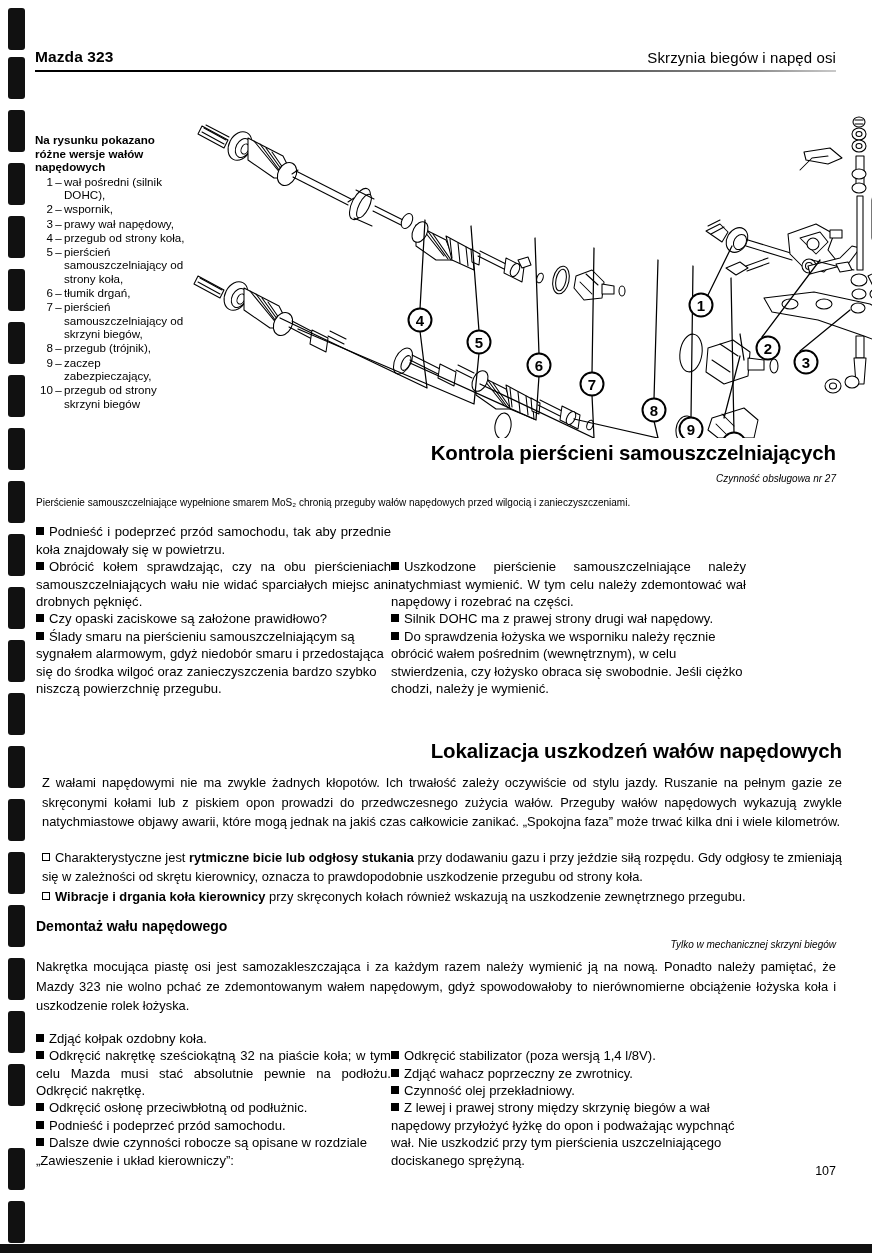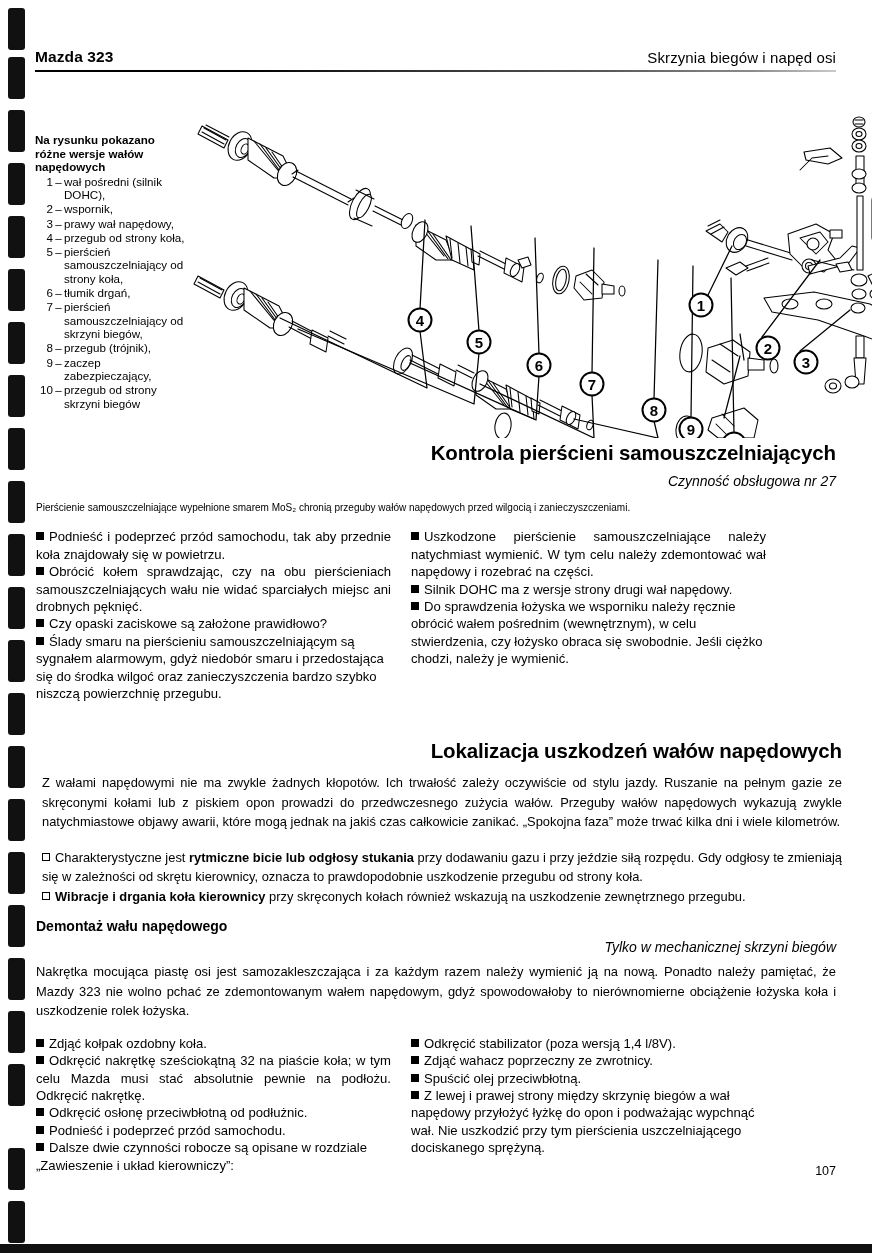--- a/index.html
+++ b/index.html
@@ -33,29 +33,29 @@
   .legend .num{width:18px;text-align:right;flex:none;}
   .legend .dash{width:11px;text-align:center;flex:none;}
   .legend .txt{flex:1;}
 
   
   .figure{position:absolute;left:188px;top:108px;width:684px;height:330px;}
   .figure svg{display:block;}
 
   
   .h1{font-size:20.5px;font-weight:bold;text-align:right;line-height:25px;letter-spacing:-.15px;}
-  .subtitle{font-style:italic;font-size:14px;text-align:right;margin-top:8px;}
+  .subtitle{font-style:italic;font-size:10px;text-align:right;margin-top:8px;}
   .h2{font-size:14px;font-weight:bold;text-align:left;}
 
   
   .block{position:absolute;}
   .para{font-size:10px;line-height:17.4px;text-align:justify;}
   .para.narrow{font-family:"Liberation Sans Narrow","Liberation Sans",sans-serif;
                font-stretch:condensed;font-size:12.9px;line-height:19.6px;}
-  .cols{display:flex;gap:20px;}
+  .cols{display:flex;align-items:flex-end;}
   .col{width:355px;}
   .bullets{font-size:13.1px;line-height:17.4px;}
   .bullets p{margin:0;text-align:justify;text-justify:inter-word;}
   .bullets p.last{text-align:left;}
   .bul{display:inline-block;width:8px;height:8px;background:#000;margin-right:5px;
        position:relative;top:-1px;}
   .bul-hollow{display:inline-block;width:8px;height:8px;border:1.3px solid #000;
        background:#fff;margin-right:5px;position:relative;top:-1px;box-sizing:border-box;}
   b{font-weight:bold;}
   .pageno{position:absolute;right:36px;top:1164px;font-size:12.5px;}
@@ -423,21 +423,21 @@
     <div class="para" style="margin-top:10px;">Pierścienie samouszczelniające wypełnione smarem MoS₂ chronią przeguby wałów napędowych przed wilgocią i zanieczyszczeniami.</div>
     <div class="cols" style="margin-top:12px;">
       <div class="col bullets" id="ring-left">
           <p><span class="bul"></span><span>Podnieść i podeprzeć przód samochodu, tak aby przednie koła znajdowały się w powietrzu.</span></p>
           <p><span class="bul"></span><span>Obrócić kołem sprawdzając, czy na obu pierścieniach samouszczelniających wału nie widać sparciałych miejsc ani drobnych pęknięć.</span></p>
           <p><span class="bul"></span><span>Czy opaski zaciskowe są założone prawidłowo?</span></p>
           <p class="last"><span class="bul"></span><span>Ślady smaru na pierścieniu samouszczelniającym są sygnałem alarmowym, gdyż niedobór smaru i przedostająca się do środka wilgoć oraz zanieczyszczenia bardzo szybko niszczą powierzchnię przegubu.</span></p>
         </div>
       <div class="col bullets" id="ring-right">
           <p><span class="bul"></span><span>Uszkodzone pierścienie samouszczelniające należy natychmiast wymienić. W tym celu należy zdemontować wał napędowy i rozebrać na części.</span></p>
-          <p><span class="bul"></span><span>Silnik DOHC ma z wersje strony drugi wał napędowy.</span></p>
+          <p><span class="bul"></span><span>Silnik DOHC ma z prawej strony drugi wał napędowy.</span></p>
           <p class="last"><span class="bul"></span><span>Do sprawdzenia łożyska we wsporniku należy ręcznie obrócić wałem pośrednim (wewnętrznym), w celu stwierdzenia, czy łożysko obraca się swobodnie. Jeśli ciężko chodzi, należy je wymienić.</span></p>
         </div>
     </div>
   </div>
 
   <div class="block" style="left:42px;top:738px;width:800px;">
     <div class="h1 ">Lokalizacja uszkodzeń wałów napędowych</div>
     <div class="para narrow" style="margin-top:10px;">Z wałami napędowymi nie ma zwykle żadnych kłopotów. Ich trwałość zależy oczywiście od stylu jazdy. Ruszanie na pełnym gazie ze skręconymi kołami lub z piskiem opon prowadzi do przedwczesnego zużycia wałów. Przeguby wałów napędowych wykazują zwykle natychmiastowe objawy awarii, które mogą jednak na jakiś czas całkowicie zanikać. „Spokojna faza” może trwać kilka dni i wiele kilometrów.</div>
     <div class="para narrow" id="fault-items" style="margin-top:16px;">
         <p style="margin: 0px; text-align: justify;"><span class="bul-hollow"></span><span>Charakterystyczne jest </span><b>rytmiczne bicie lub odgłosy stukania</b><span> przy dodawaniu gazu i przy jeździe siłą rozpędu. Gdy odgłosy te zmieniają się w zależności od skrętu kierownicy, oznacza to prawdopodobnie uszkodzenie przegubu od strony koła.</span></p>
@@ -453,21 +453,21 @@
       <div class="col bullets" id="removal-left">
           <p><span class="bul"></span><span>Zdjąć kołpak ozdobny koła.</span></p>
           <p><span class="bul"></span><span>Odkręcić nakrętkę sześciokątną 32 na piaście koła; w tym celu Mazda musi stać absolutnie pewnie na podłożu. Odkręcić nakrętkę.</span></p>
           <p><span class="bul"></span><span>Odkręcić osłonę przeciwbłotną od podłużnic.</span></p>
           <p><span class="bul"></span><span>Podnieść i podeprzeć przód samochodu.</span></p>
           <p class="last"><span class="bul"></span><span>Dalsze dwie czynności robocze są opisane w rozdziale „Zawieszenie i układ kierowniczy”:</span></p>
         </div>
       <div class="col bullets" id="removal-right">
           <p><span class="bul"></span><span>Odkręcić stabilizator (poza wersją 1,4 l/8V).</span></p>
           <p><span class="bul"></span><span>Zdjąć wahacz poprzeczny ze zwrotnicy.</span></p>
-          <p><span class="bul"></span><span>Spuścić olej przeciwbłotną.</span></p>
+          <p><span class="bul"></span><span>Czynność olej przekładniowy.</span></p>
           <p class="last"><span class="bul"></span><span>Z lewej i prawej strony między skrzynię biegów a wał napędowy przyłożyć łyżkę do opon i podważając wypchnąć wał. Nie uszkodzić przy tym pierścienia uszczelniającego dociskanego sprężyną.</span></p>
         </div>
     </div>
   </div>
 
   <div class="pageno">107</div>
   <div class="bottom-bar"></div>
 </div>
 
 </body></html>

